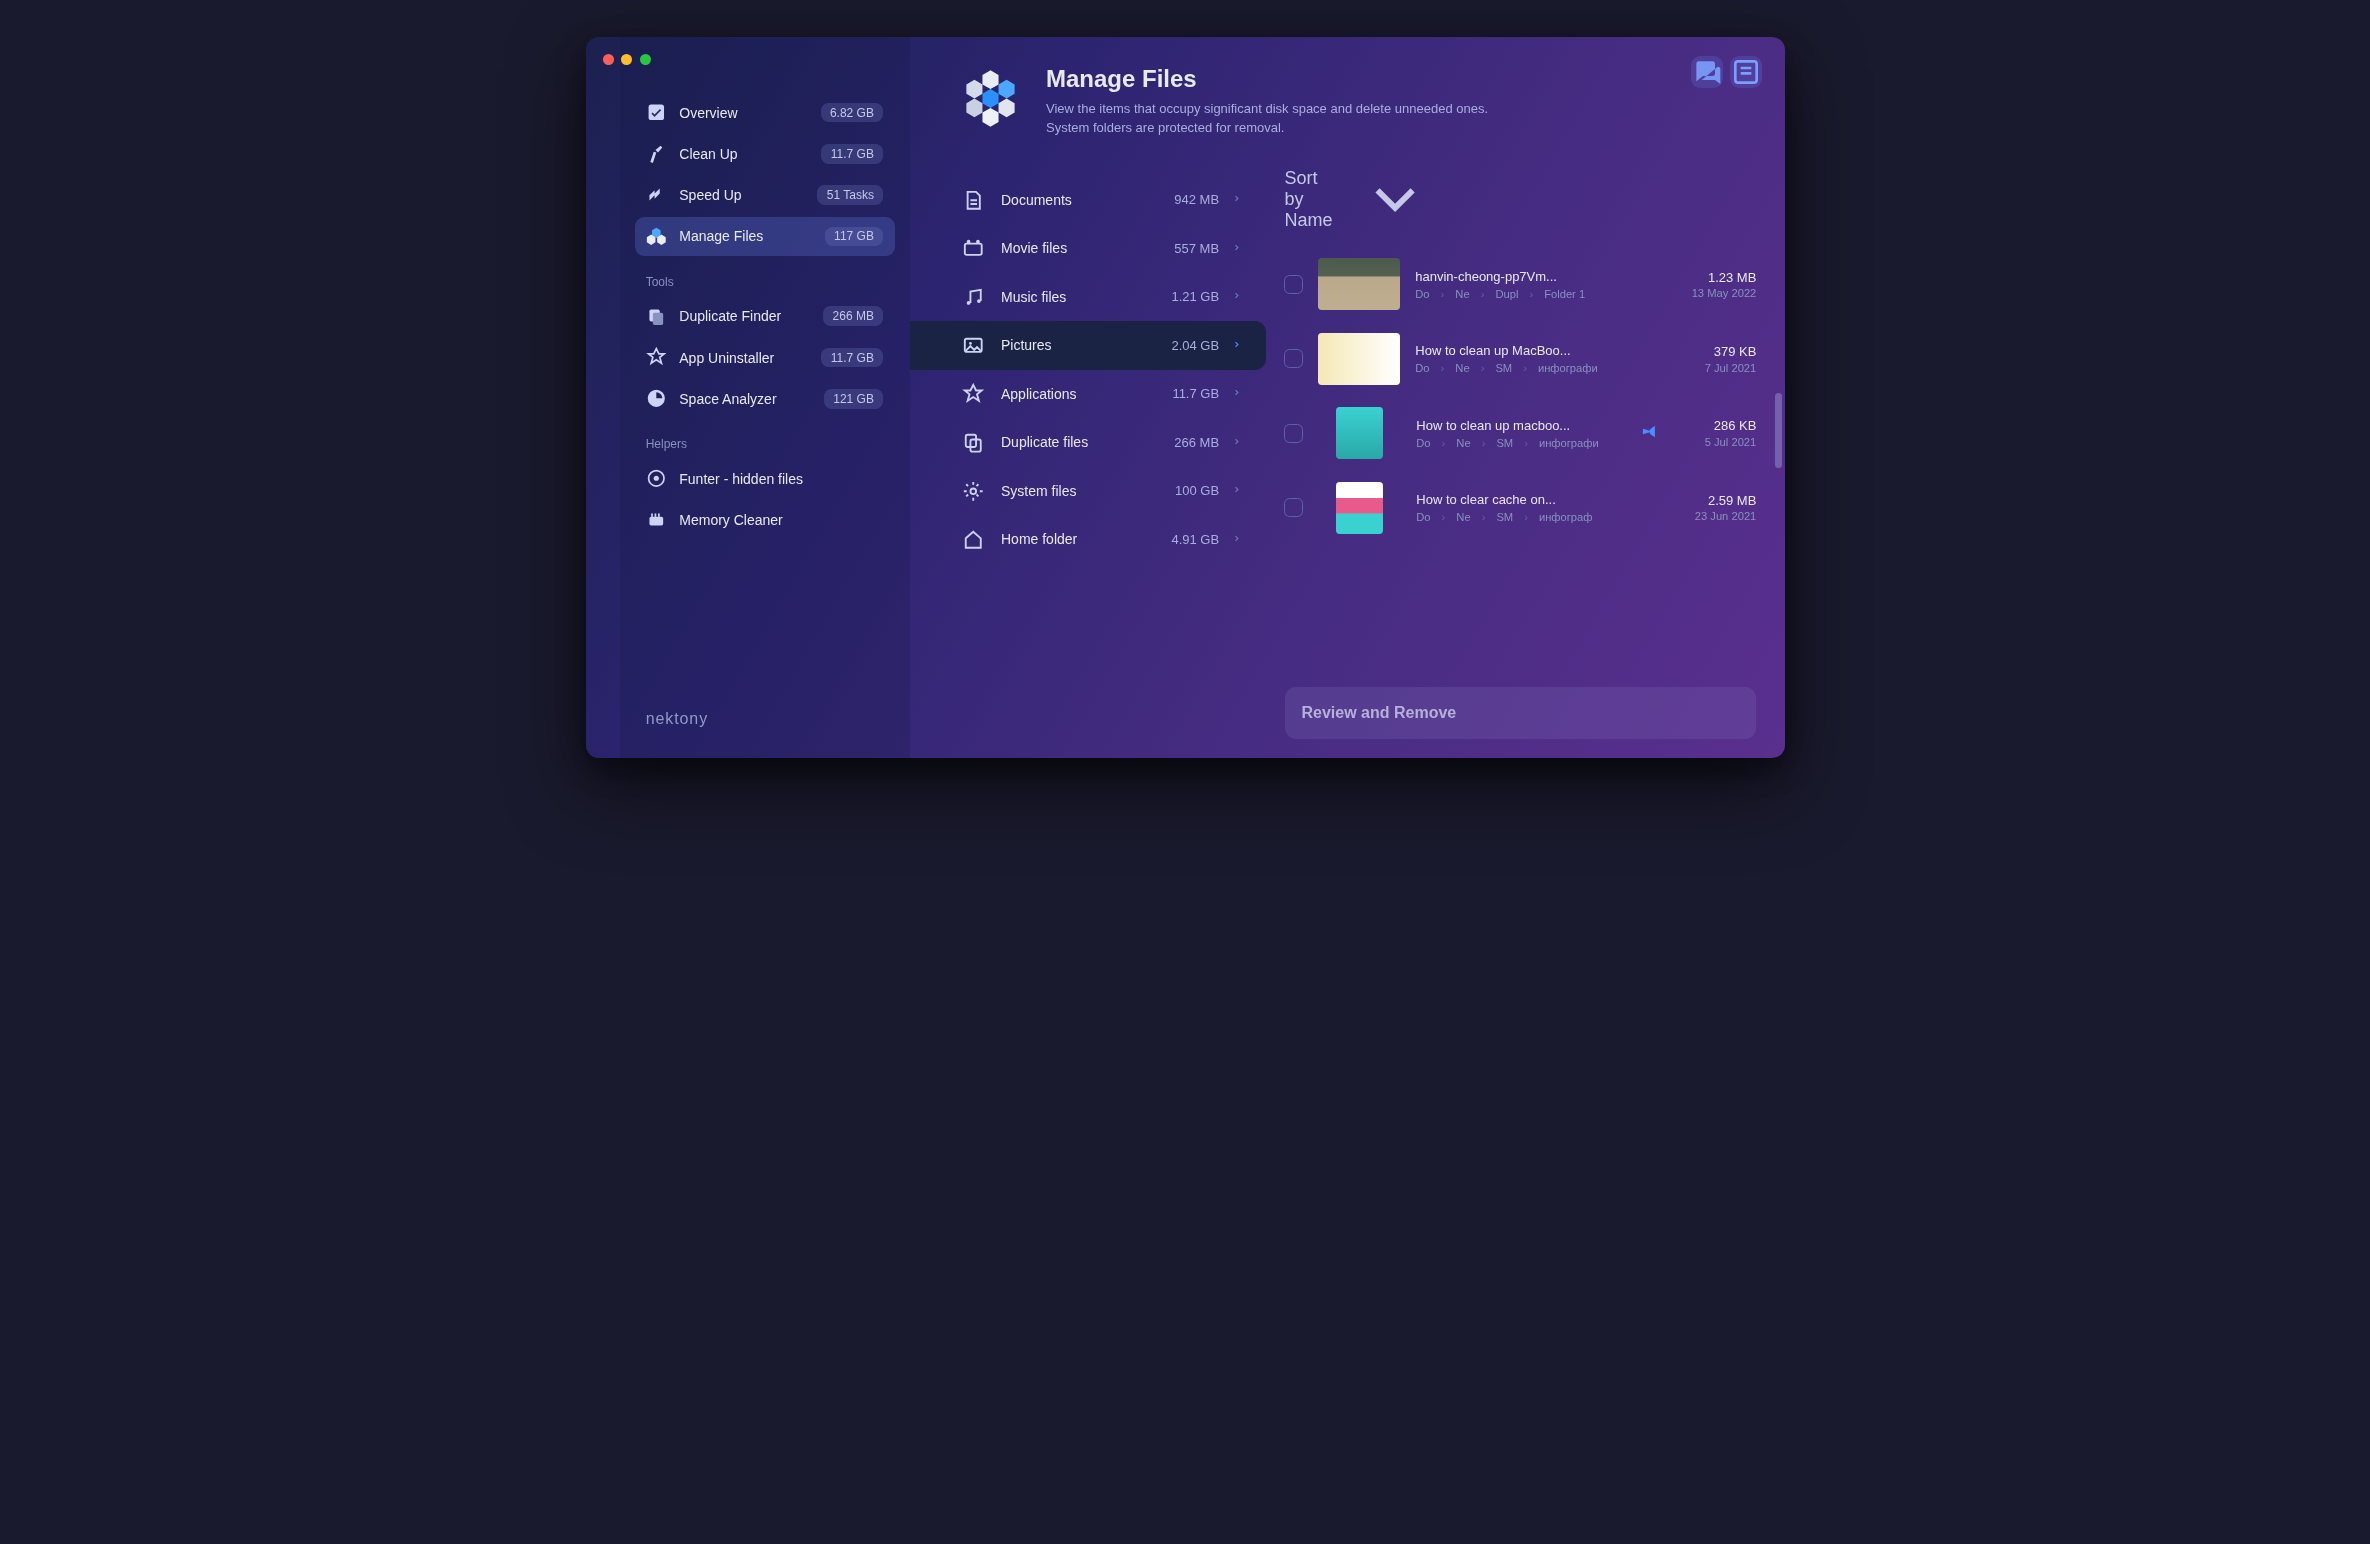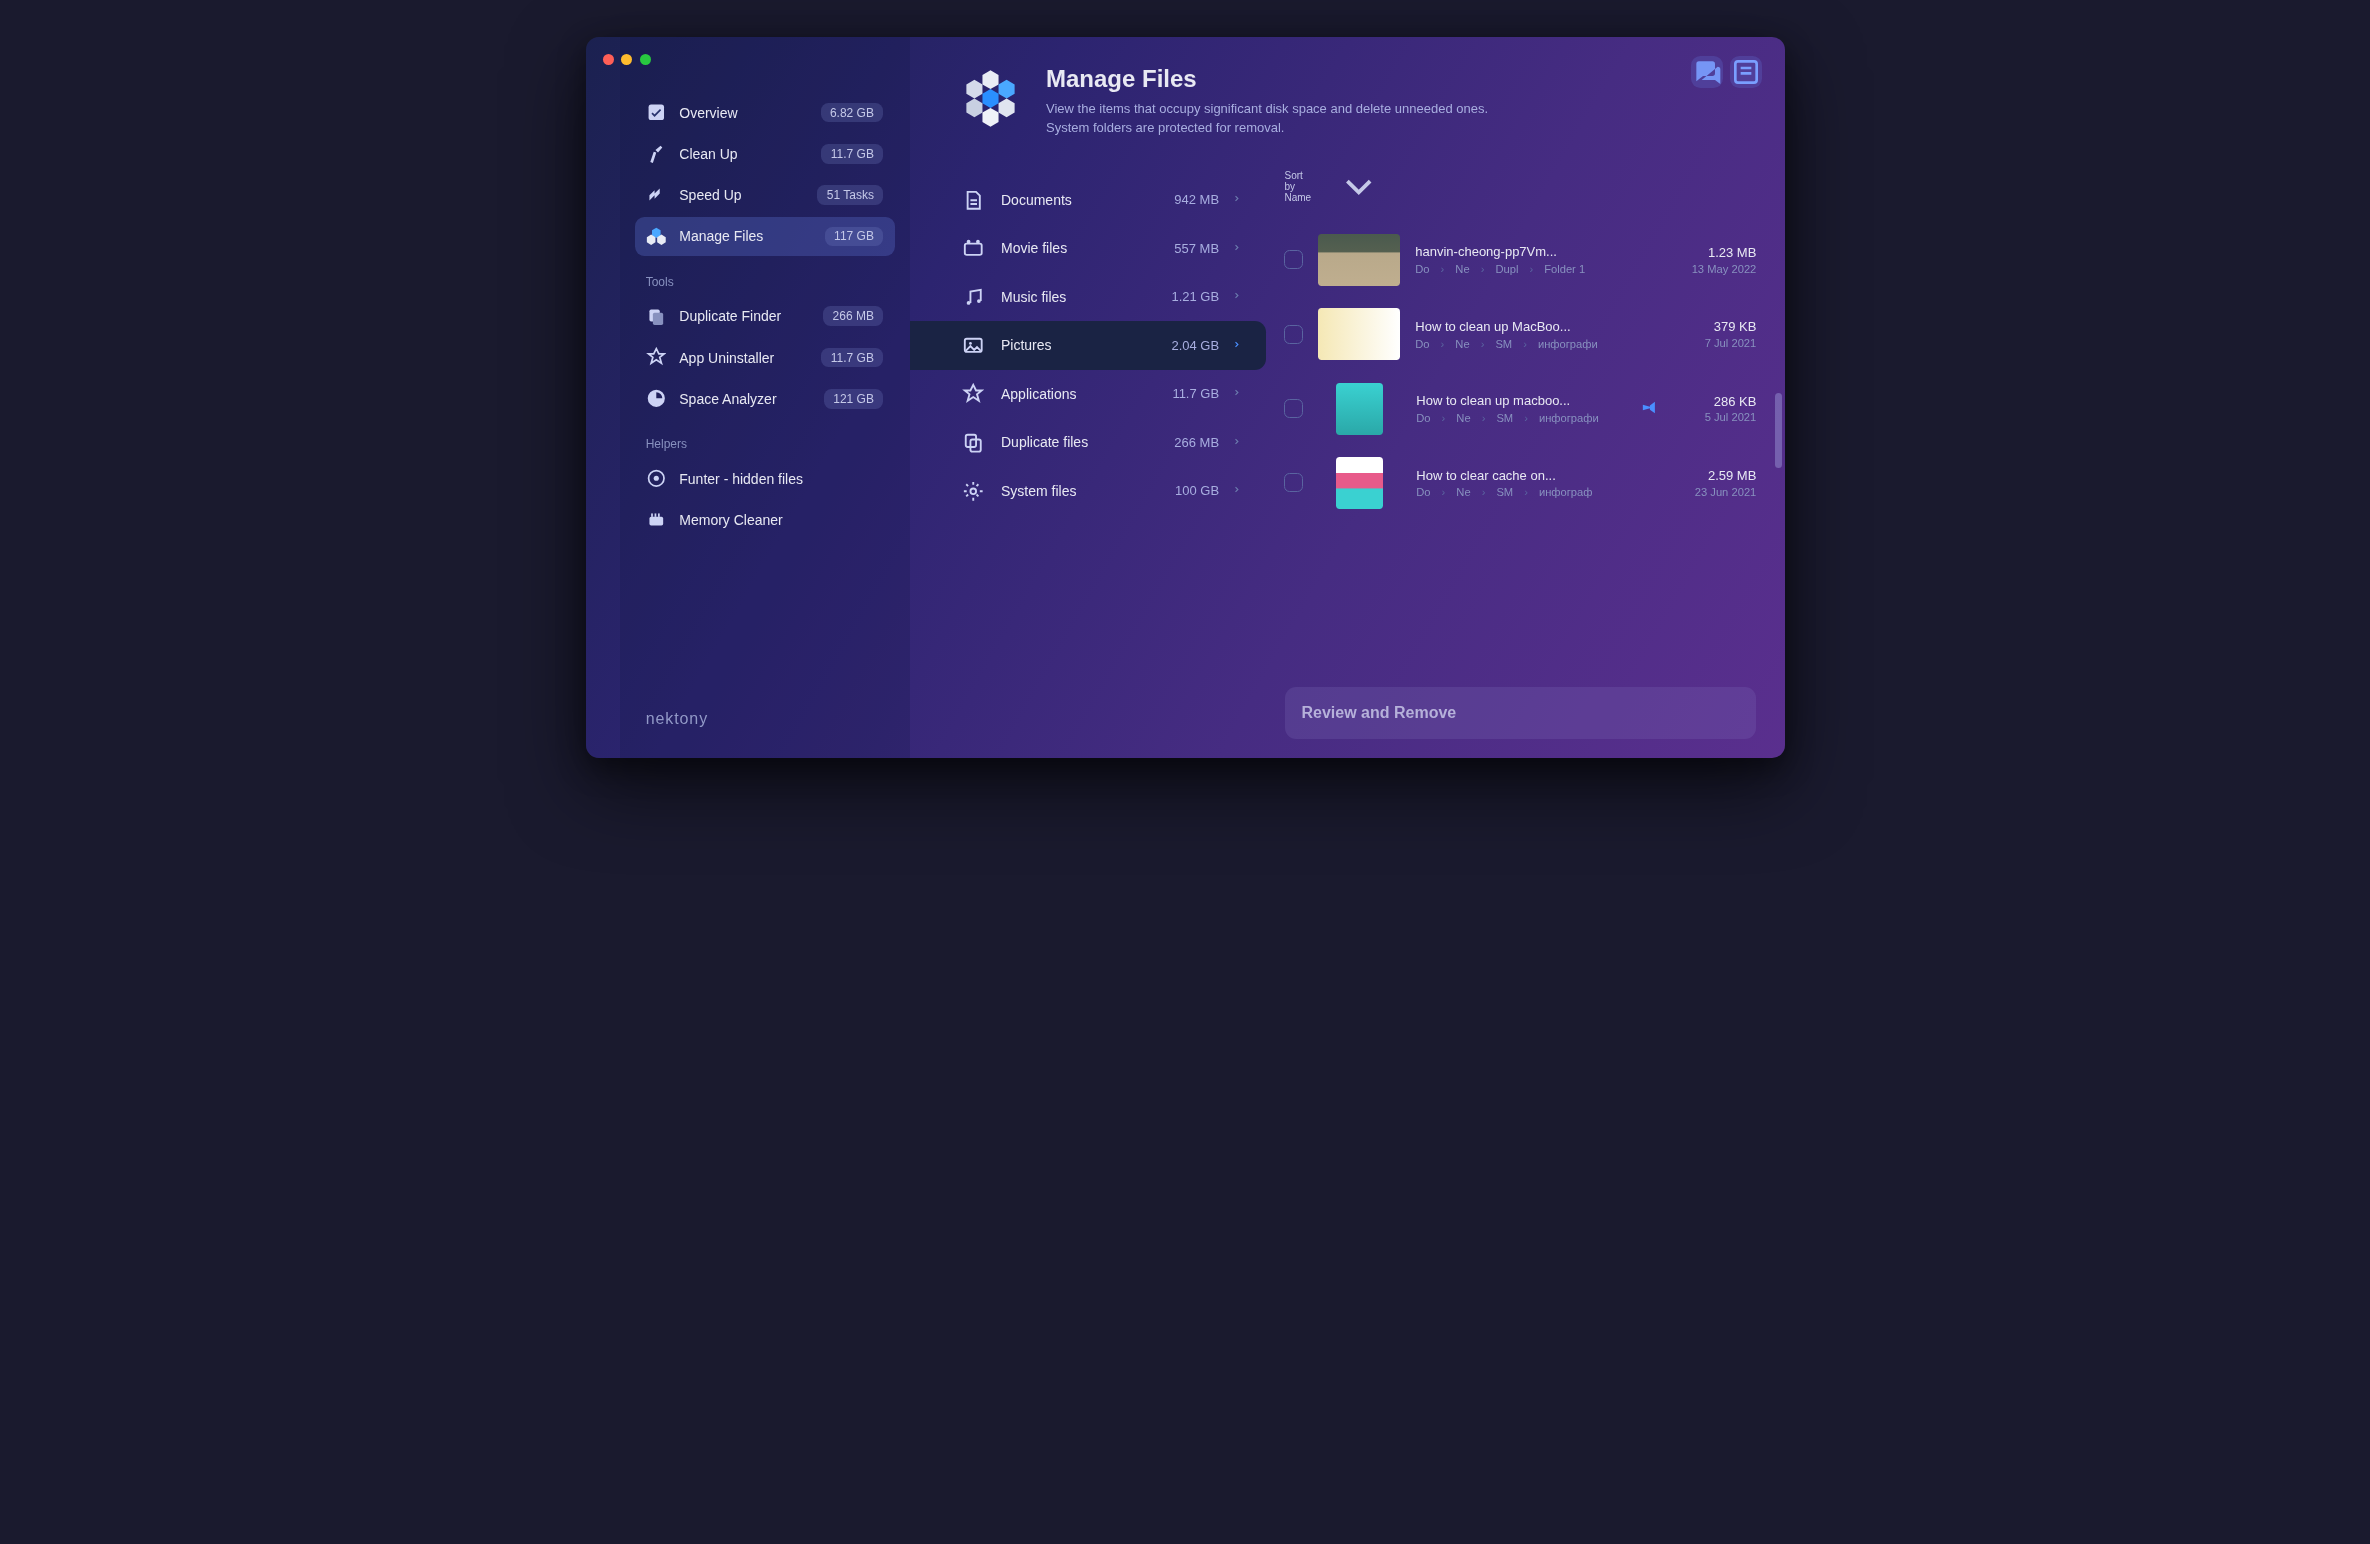--- a/index.html
+++ b/index.html
@@ -156,21 +156,21 @@
   color: #8891bf;
 }
 .search-box input {
   background: none; border: none; outline: none;
   color: #e8e9f3; font-size: 13px;
   flex: 1;
 }
 .search-box input::placeholder { color: #8891bf; }
 .sort-btn {
   display: flex; align-items: center; gap: 23px;
-  font-size: 10px; color: #c5c9e8; cursor: pointer;
+  font-size: 18px; color: #c5c9e8; cursor: pointer;
 }
 .files-list {
   flex: 1;
   overflow-y: auto;
   padding: 0 9.4px 0 9.4px;
 }
 .file-row {
   display: flex;
   align-items: center;
   padding: 11.2px 9.4px;
@@ -469,20 +469,32 @@
                 <circle cx="12" cy="12" r="3" fill="none" stroke="currentColor" stroke-width="2"></circle>
                 <path d="M12 2v3m0 14v3m10-10h-3M5 12H2m15.5-7.5l-2 2m-9 9l-2 2m13 0l-2-2m-9-9l-2-2" stroke="currentColor" stroke-width="2"></path>
               </svg>
             </span>
     <span class="cat-label">System files</span>
     <span class="cat-size">100 GB</span>
     <span class="cat-chev"><svg width="9.4" height="13" viewBox="0 0 24 24">
                 <path d="M9 6l6 6-6 6" fill="none" stroke="currentColor" stroke-width="3"></path>
               </svg></span>
   </div>
+          <div class="cat-item">
+    <span class="cat-icon">
+              <svg viewBox="0 0 24 24">
+                <path d="M4 11l8-7 8 7v10H4z" fill="none" stroke="currentColor" stroke-width="2"></path>
+              </svg>
+            </span>
+    <span class="cat-label">Home folder</span>
+    <span class="cat-size">4.91 GB</span>
+    <span class="cat-chev"><svg width="9.4" height="13" viewBox="0 0 24 24">
+                <path d="M9 6l6 6-6 6" fill="none" stroke="currentColor" stroke-width="3"></path>
+              </svg></span>
+  </div>
         </div>
 
       <div class="files-col">
         <div class="search-row">
           <div class="sort-btn">
             <span>Sort by Name</span>
             <svg width="13" height="13" viewBox="0 0 24 24">
                 <path d="M6 9l6 6 6-6" fill="none" stroke="currentColor" stroke-width="2"></path>
               </svg>
           </div>

